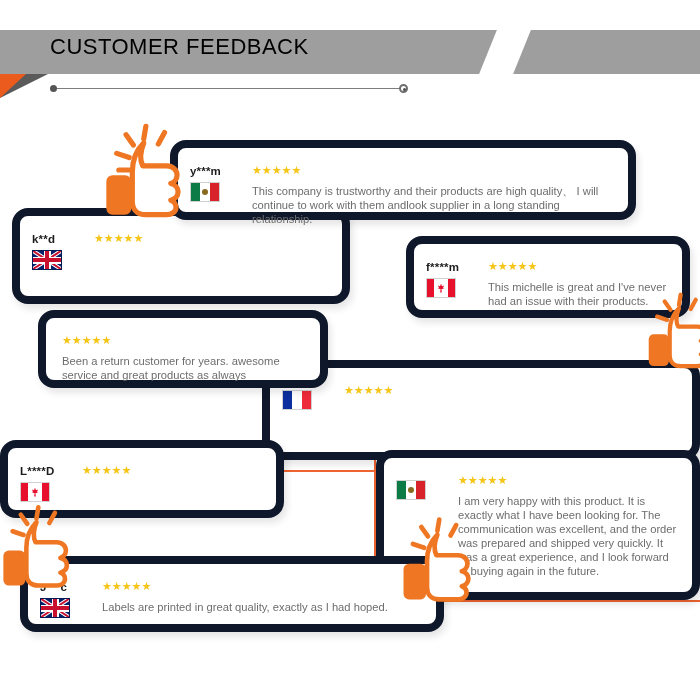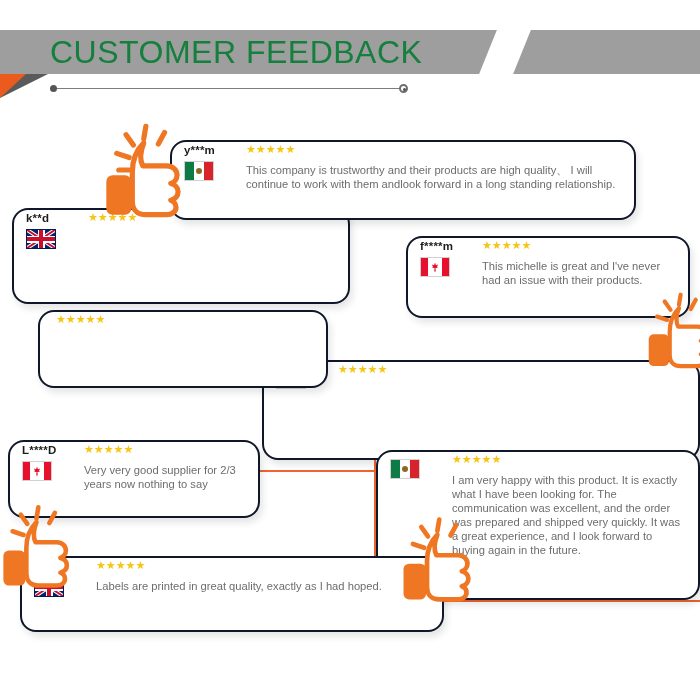--- a/index.html
+++ b/index.html
@@ -16,22 +16,22 @@
     position: absolute; left: 0; top: 30px; width: 700px; height: 44px;
     background: #9e9e9e;
   }
   .hdr-slash {
     position: absolute; top: 30px; left: 488px; width: 34px; height: 44px;
     background: #ffffff;
     transform: skewX(-22deg);
   }
   .hdr-title {
     position: absolute; left: 50px; top: 34px;
-    font-size: 32px; letter-spacing: .5px;
-    color: #15803d; font-weight: 400;
+    font-size: 22px; letter-spacing: .5px;
+    color: #000000; font-weight: 400;
     font-family: "Liberation Sans", sans-serif;
   }
   .hdr-tri-gray {
     position: absolute; left: 0; top: 74px;
     width: 0; height: 0;
     border-top: 24px solid #5a5a5a;
     border-right: 48px solid transparent;
   }
   .hdr-tri-orange {
     position: absolute; left: 0; top: 74px;
@@ -59,24 +59,24 @@
   .hdr-company {
     position: absolute; left: 414px; top: 80px;
     font-size: 13.5px; color: #8a8a8a; white-space: nowrap;
     font-family: "Liberation Sans", sans-serif;
   }
 
   
   .card {
     position: absolute;
     background: #ffffff;
-    border: 2px solid #0f172a;
+    border: 8px solid #0f172a;
     border-radius: 16px;
     box-shadow: 3px 5px 7px rgba(0,0,0,0.10);
-    padding: 1px 14px 10px 12px;
+    padding: 16px 14px 10px 12px;
   }
   .card-inner { display: flex; align-items: flex-start; }
   .idcol {
     width: 58px; flex: 0 0 58px;
     display: flex; flex-direction: column; align-items: flex-start;
     padding-top: 1px;
   }
   .uname {
     font-size: 11.5px; color: #1c1c1c; font-weight: 700;
     letter-spacing: .2px; margin-bottom: 5px; white-space: nowrap;
@@ -172,21 +172,21 @@
       <div class="idcol">
         <div class="uname">y***m</div>
         <div class="flag flag-mx">
             <i class="g"></i>
             <i class="w"></i>
             <i class="r"></i>
           </div>
       </div>
       <div class="bodycol">
         <div class="stars">★★★★★</div>
-        <div class="rtext">This company is trustworthy and their products are high quality、 I will continue to work with them andlook forward in a long standing relationship.</div>
+        <div class="rtext">This company is trustworthy and their products are high quality、 I will continue to work with them andlook supplier in a long standing relationship.</div>
       </div>
     </div>
   </div>
 
   <div class="card" style="left:12px; top:208px; width:338px; height:96px; z-index:5;">
     <div class="card-inner">
       <div class="idcol">
         <div class="uname">k**d</div>
         <div class="flag flag-uk">
           <span class="dg1"></span>
@@ -235,20 +235,21 @@
       <div class="bodycol">
         <div class="stars">★★★★★</div>
       </div>
     </div>
   </div>
 
   <div class="card" style="left:38px; top:310px; width:290px; height:78px; z-index:8;">
     <div class="card-inner">
       <div class="bodycol">
         <div class="stars">★★★★★</div>
+        <div class="rtext">Been a return customer for years. awesome service and great products as always</div>
       </div>
     </div>
   </div>
 
   <div class="card" style="left:376px; top:450px; width:324px; height:150px; z-index:4;">
     <div class="card-inner">
       <div class="idcol">
         <div class="uname"></div>
         <div class="flag flag-mx">
             <i class="g"></i>
@@ -256,33 +257,32 @@
             <i class="r"></i>
           </div>
       </div>
       <div class="bodycol">
         <div class="stars">★★★★★</div>
         <div class="rtext">I am very happy with this product. It is exactly what I have been looking for. The communication was excellent, and the order was prepared and shipped very quickly. It was a great experience, and I look forward to buying again in the future.</div>
       </div>
     </div>
   </div>
 
-  <div class="card" style="left:0px; top:440px; width:252px; height:78px; z-index:8;margin-left:8px;">
+  <div class="card" style="left:0px; top:440px; width:284px; height:78px; z-index:8;">
     <div class="card-inner">
       <div class="idcol">
         <div class="uname">L****D</div>
         <div class="flag flag-ca">
             <i class="b"></i>
             <i class="m"></i>
             <i class="b"></i>
           </div>
       </div>
       <div class="bodycol">
         <div class="stars">★★★★★</div>
-        <div class="rtext">Very very good supplier for 2/3 years now nothing to say</div>
       </div>
     </div>
   </div>
 
   <div class="card" style="left:20px; top:556px; width:424px; height:76px; z-index:9;">
     <div class="card-inner">
       <div class="idcol">
         <div class="uname">J***c</div>
         <div class="flag flag-uk">
           <span class="dg1"></span>

